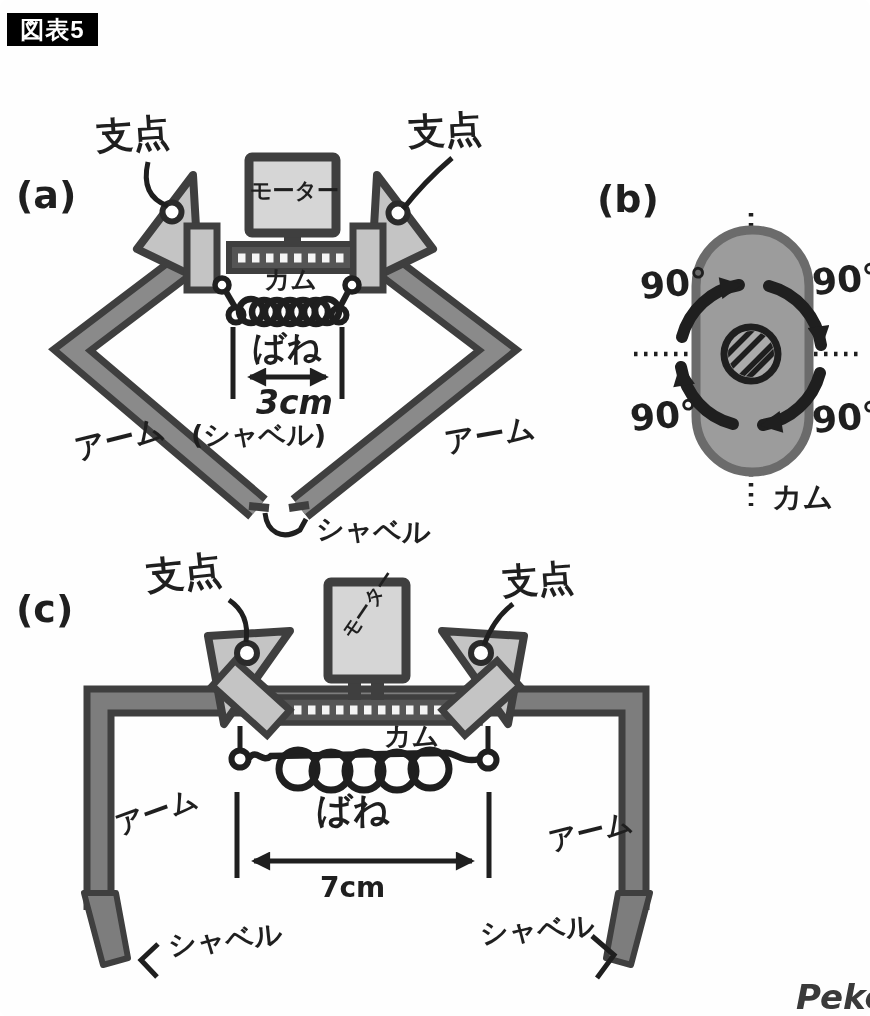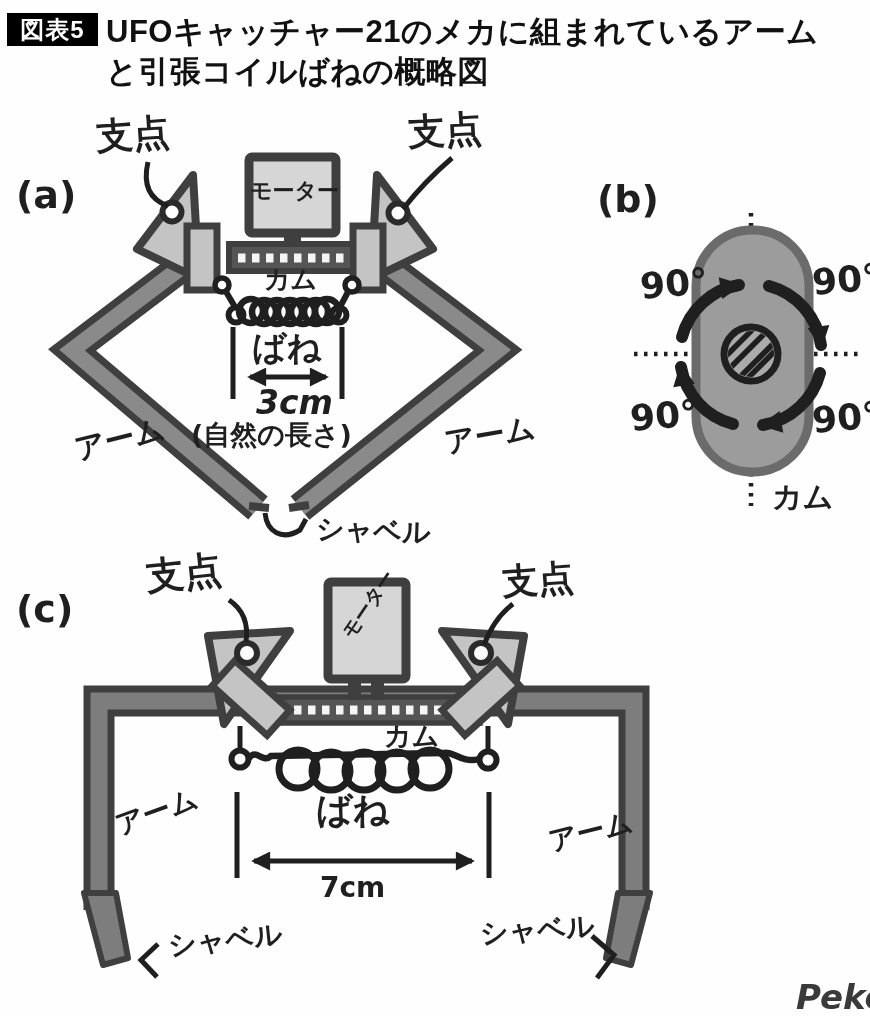--- a/index.html
+++ b/index.html
@@ -24,22 +24,20 @@
     position:absolute;color:#1f1f1f;font-weight:bold;white-space:nowrap;
     font-family:"DejaVu Sans", sans-serif;line-height:1;
   }
 </style>
 </head>
 <body>
 
 <div class="page">
 
   <span class="badge">図表5</span>
-  <div class="title-line line1">UFOキャッチャー21のメカに組まれているアーム</div>
-  <div class="title-line line2">と引張コイルばねの概略図</div>
 
   <svg class="canvas" width="870" height="1016" viewBox="0 0 870 1016">
     <defs>
       <marker id="ah" viewBox="0 0 10 10" refX="8.5" refY="5" markerWidth="26" markerHeight="22" orient="auto-start-reverse" markerUnits="userSpaceOnUse">
         <path d="M0 0 L10 5 L0 10 Z" fill="#1f1f1f"></path>
       </marker>
       <marker id="ahd" viewBox="0 0 10 10" refX="8.5" refY="5" markerWidth="23" markerHeight="19" orient="auto-start-reverse" markerUnits="userSpaceOnUse">
         <path d="M0 0 L10 5 L0 10 Z" fill="#1f1f1f"></path>
       </marker>
       <clipPath id="shaftClip">
@@ -167,21 +165,21 @@
     </g>
   </svg>
 
   <div class="lbl" style="left:16px;top:176px;font-size:38px;">(a)</div>
   <div class="lbl" style="left:96px;top:116px;font-size:37px;transform:rotate(-4deg);">支点</div>
   <div class="lbl" style="left:408px;top:112px;font-size:37px;transform:rotate(-3deg);">支点</div>
   <div class="lbl" style="left:250px;top:180px;width:85px;text-align:center;font-size:22px;">モーター</div>
   <div class="lbl" style="left:264px;top:266px;font-size:26px;">カム</div>
   <div class="lbl" style="left:252px;top:330px;font-size:34px;">ばね</div>
   <div class="lbl" style="left:256px;top:386px;font-size:33px;font-style:italic;">3cm</div>
-  <div class="lbl" style="left:191px;top:421px;font-size:27px;">(自然の長さ)</div>
+  <div class="lbl" style="left:191px;top:421px;font-size:27px;">(シャベル)</div>
   <div class="lbl" style="left:74px;top:424px;font-size:30px;transform:rotate(-14deg);">アーム</div>
   <div class="lbl" style="left:444px;top:420px;font-size:30px;transform:rotate(-10deg);">アーム</div>
   <div class="lbl" style="left:316px;top:517px;font-size:28px;transform:rotate(2deg);">シャベル</div>
 
   <div class="lbl" style="left:597px;top:180px;font-size:38px;">(b)</div>
   <div class="lbl" style="left:640px;top:266px;font-size:36px;transform:rotate(-5deg);">90°</div>
   <div class="lbl" style="left:812px;top:262px;font-size:36px;transform:rotate(-5deg);">90°</div>
   <div class="lbl" style="left:630px;top:398px;font-size:36px;transform:rotate(-5deg);">90°</div>
   <div class="lbl" style="left:812px;top:400px;font-size:36px;transform:rotate(-5deg);">90°</div>
   <div class="lbl" style="left:772px;top:482px;font-size:30px;">カム</div>

